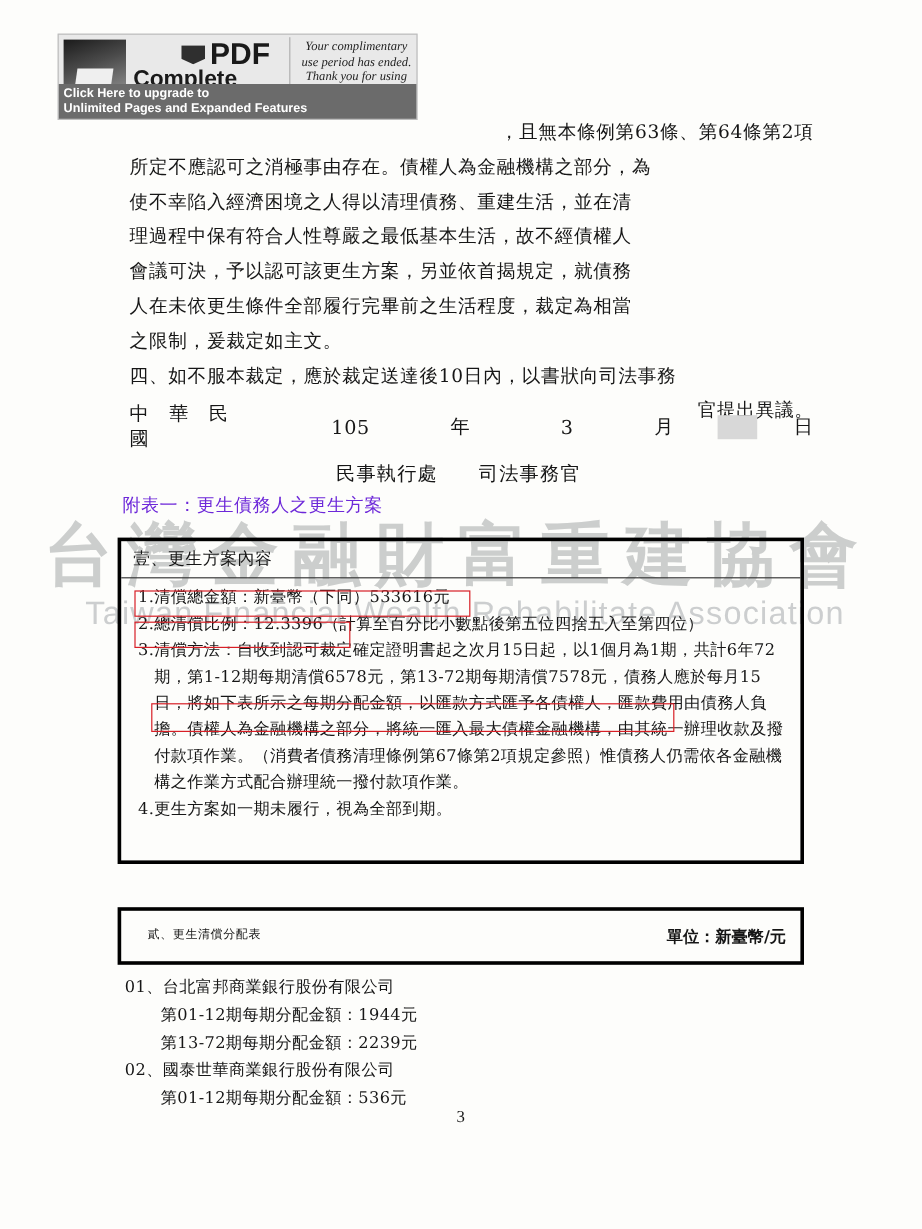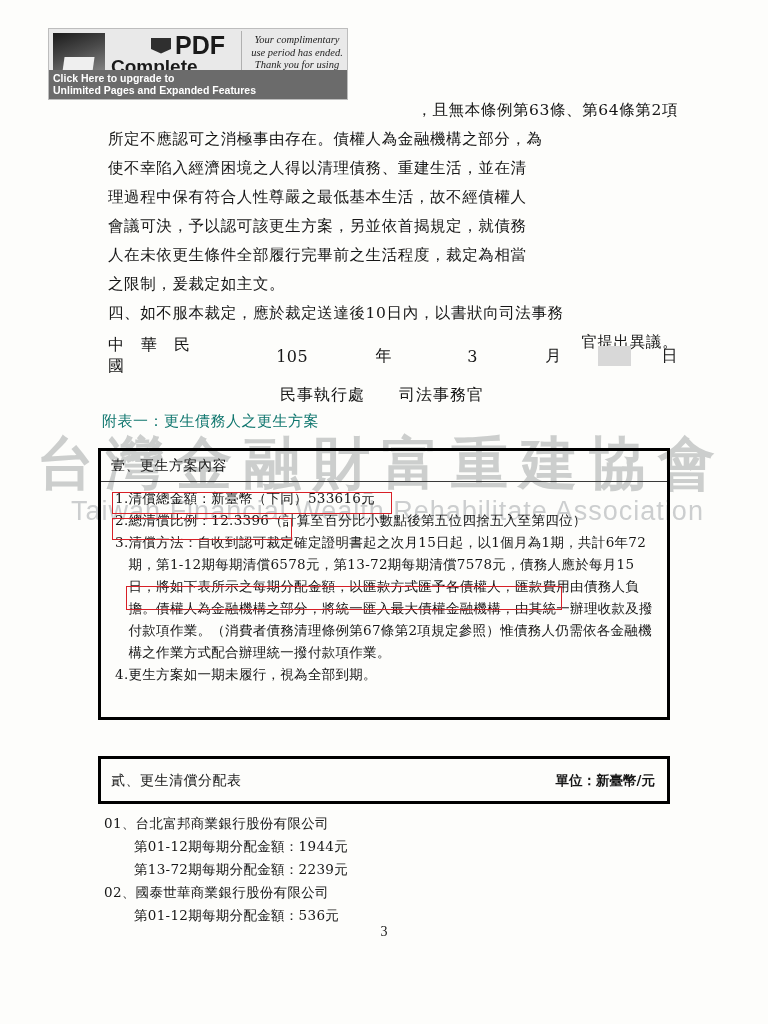--- a/index.html
+++ b/index.html
@@ -162,21 +162,21 @@
     color: #161616;
   }
 
   
   .appendix-title {
     position: absolute;
     left: 102px;
     top: 412px;
     font-size: 15px;
     letter-spacing: 0.5px;
-    color: #0f766e;
+    color: #6d28d9;
   }
 
   
   .wm {
     position: absolute;
     left: 0; top: 432px;
     width: 764px;
     text-align: center;
     pointer-events: none;
     user-select: none;
@@ -255,23 +255,23 @@
 
   
   #box2 {
     left: 98px;
     top: 756px;
     width: 572px;
     height: 48px;
   }
   #box2 .hdr {
     position: absolute;
-    left: 10px;
+    left: 22px;
     top: 13px;
-    font-size: 14px;
+    font-size: 10px;
     letter-spacing: 0.5px;
     color: #161616;
   }
   #box2 .unit {
     position: absolute;
     right: 12px;
     top: 13px;
     font-size: 13.5px;
     color: #161616;
     font-weight: bold;

